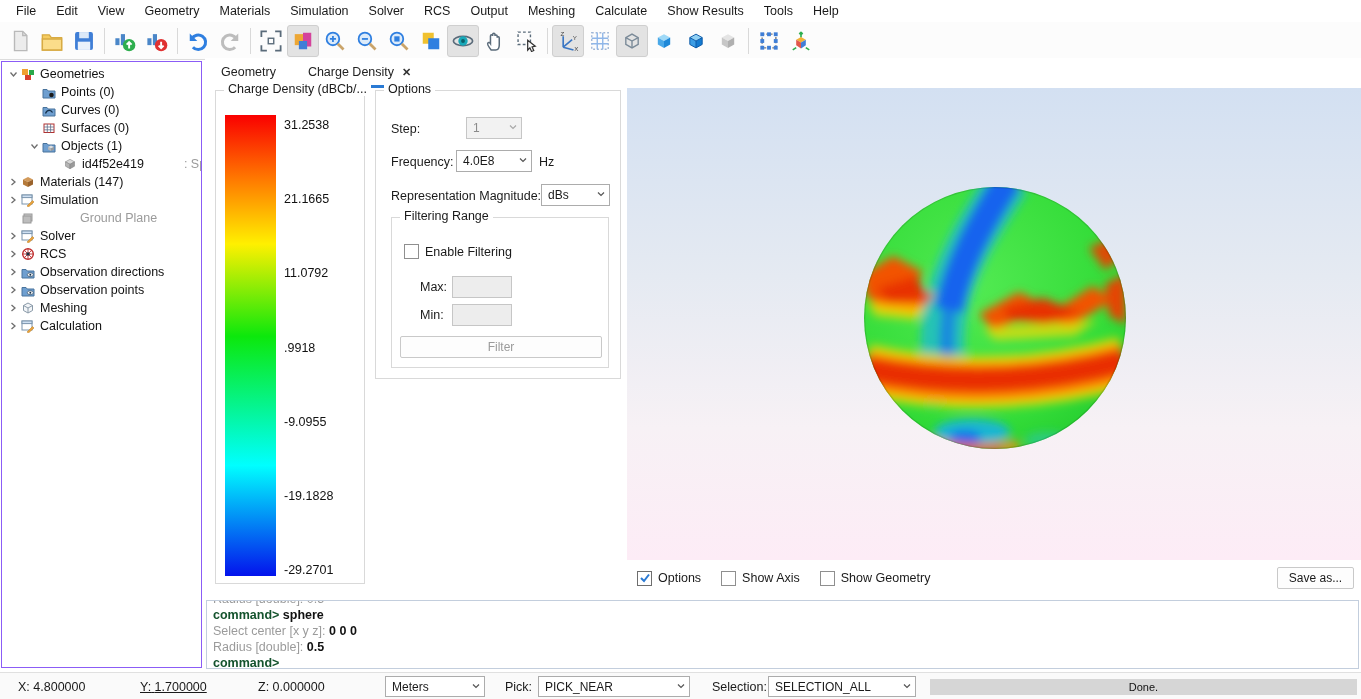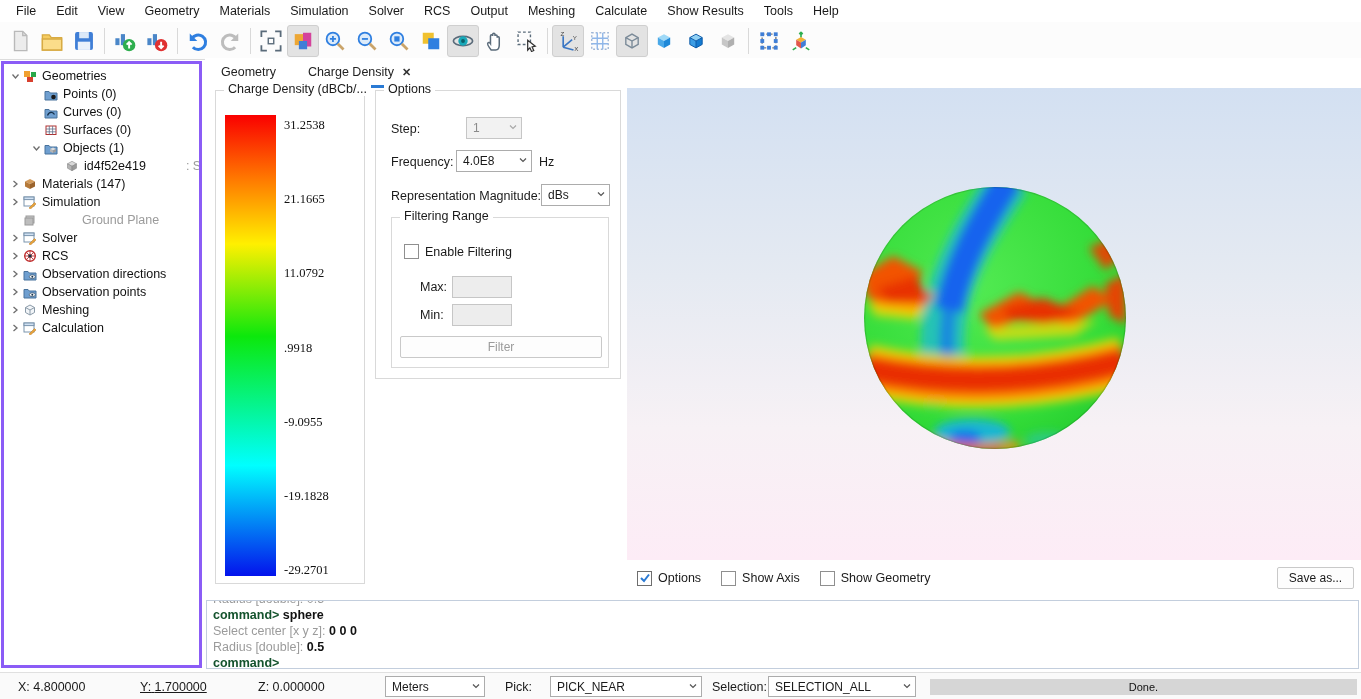--- a/index.html
+++ b/index.html
@@ -16,21 +16,21 @@
   .toolbar { position:absolute; left:0; top:22px; width:1361px; height:38px;
              display:flex; align-items:center; padding-left:4px; background:#fcfcfc;
              border-bottom:1px solid #dcdcdc; }
   .tb { width:32px; height:32px; display:flex; align-items:center; justify-content:center;
         border:1px solid transparent; border-radius:3px; background:transparent; }
   .tb.pressed { background:#e3e3e3; border-color:#cfcfcf; }
   .tdiv { width:1px; height:26px; background:#d9d9d9; margin:0 4px; }
 
   
   .left-panel { position:absolute; left:1px; top:61px; width:201px; height:607px;
-                background:#fff; border:3px solid #8b5cf6; overflow:hidden; padding-top:3px; }
+                background:#fff; border:1px solid #8b5cf6; overflow:hidden; padding-top:3px; }
   .trow { display:flex; align-items:center; height:18px; white-space:nowrap; }
   .trow .exp { width:14px; height:14px; display:flex; align-items:center; justify-content:center; flex:0 0 14px; }
   .trow .tic { width:16px; height:14px; display:flex; align-items:center; justify-content:center; flex:0 0 16px; margin-right:4px; }
   .trow .lbl { color:#111; }
   .trow .dim { color:#9b9b9b;margin-left:40px; }
 
   
   .tabbar { position:absolute; left:205px; top:58px; width:1156px; height:30px;
             display:flex; align-items:flex-end; background:#fff; }
   .tab { display:flex; align-items:center; gap:8px; height:29px; padding:0 16px;
@@ -39,21 +39,21 @@
   .tab .close { font-size:11px; font-weight:bold; color:#333; line-height:1; }
 
   
   .gbox { position:absolute; border:1px solid #d9d9d9; background:#fff;padding-left:24px; }
   .gbox > .legend { position:absolute; top:-9px; left:8px; background:#fff; padding:0 4px;
                     font-size:12.5px; color:#1a1a1a; white-space:nowrap; }
 
   
   .scale-bar { position:absolute; left:9px; top:24px; width:51px; height:461px;
                background:linear-gradient(180deg,#fa0000 0%,#ff7a00 14%,#fff000 28%,#0ce80c 48%,#00ffff 76%,#0413ec 100%); }
-  .scale-labels { position:absolute; left:68px; top:24px; width:78px; height:461px;font-family:Liberation Serif, serif; }
+  .scale-labels { position:absolute; left:68px; top:24px; width:78px; height:461px; }
   .scale-labels span { position:absolute; left:0; font-size:12.5px; color:#111; }
 
   
   .flabel { position:absolute; font-size:12.5px; color:#1a1a1a; }
   .combo { position:absolute; height:22px; background:#fff; border:1px solid #acacac;
            display:flex; align-items:center; justify-content:space-between; padding:0 3px 0 6px; font-size:12px; }
   .combo.disabled { background:#f2f2f2; color:#8a8a8a; border-color:#c6c6c6; }
   .tinput { position:absolute; height:22px; background:#ededed; border:1px solid #c6c6c6; }
   .btn { position:absolute; background:#fdfdfd; border:1px solid #c9c9c9; border-radius:2px;
          display:flex; align-items:center; justify-content:center; font-size:12px; }
@@ -630,21 +630,21 @@
     <span class="flabel" style="left:18px;"><span>X:</span> <span>4.800000</span></span>
     <span class="flabel" style="left:140px;text-decoration:underline;"><span>Y:</span> <span>1.700000</span></span>
     <span class="flabel" style="left:258px;"><span>Z:</span> <span>0.000000</span></span>
     <div class="combo" style="left:385px; top:3px; width:100px; height:21px;">
       <span>Meters</span>
       <span><svg width="10" height="10">
             <polyline points="2,3.5 5,6.5 8,3.5" fill="none" stroke="#555" stroke-width="1.2"></polyline>
           </svg></span>
     </div>
     <span class="flabel" style="left:505px;">Pick:</span>
-    <div class="combo" style="left:538px; top:3px; width:152px; height:21px;margin-left:12px;">
+    <div class="combo" style="left:538px; top:3px; width:152px; height:21px;">
       <span>PICK_NEAR</span>
       <span><svg width="10" height="10">
             <polyline points="2,3.5 5,6.5 8,3.5" fill="none" stroke="#555" stroke-width="1.2"></polyline>
           </svg></span>
     </div>
     <span class="flabel" style="left:712px;">Selection:</span>
     <div class="combo" style="left:768px; top:3px; width:148px; height:21px;">
       <span>SELECTION_ALL</span>
       <span><svg width="10" height="10">
             <polyline points="2,3.5 5,6.5 8,3.5" fill="none" stroke="#555" stroke-width="1.2"></polyline>

